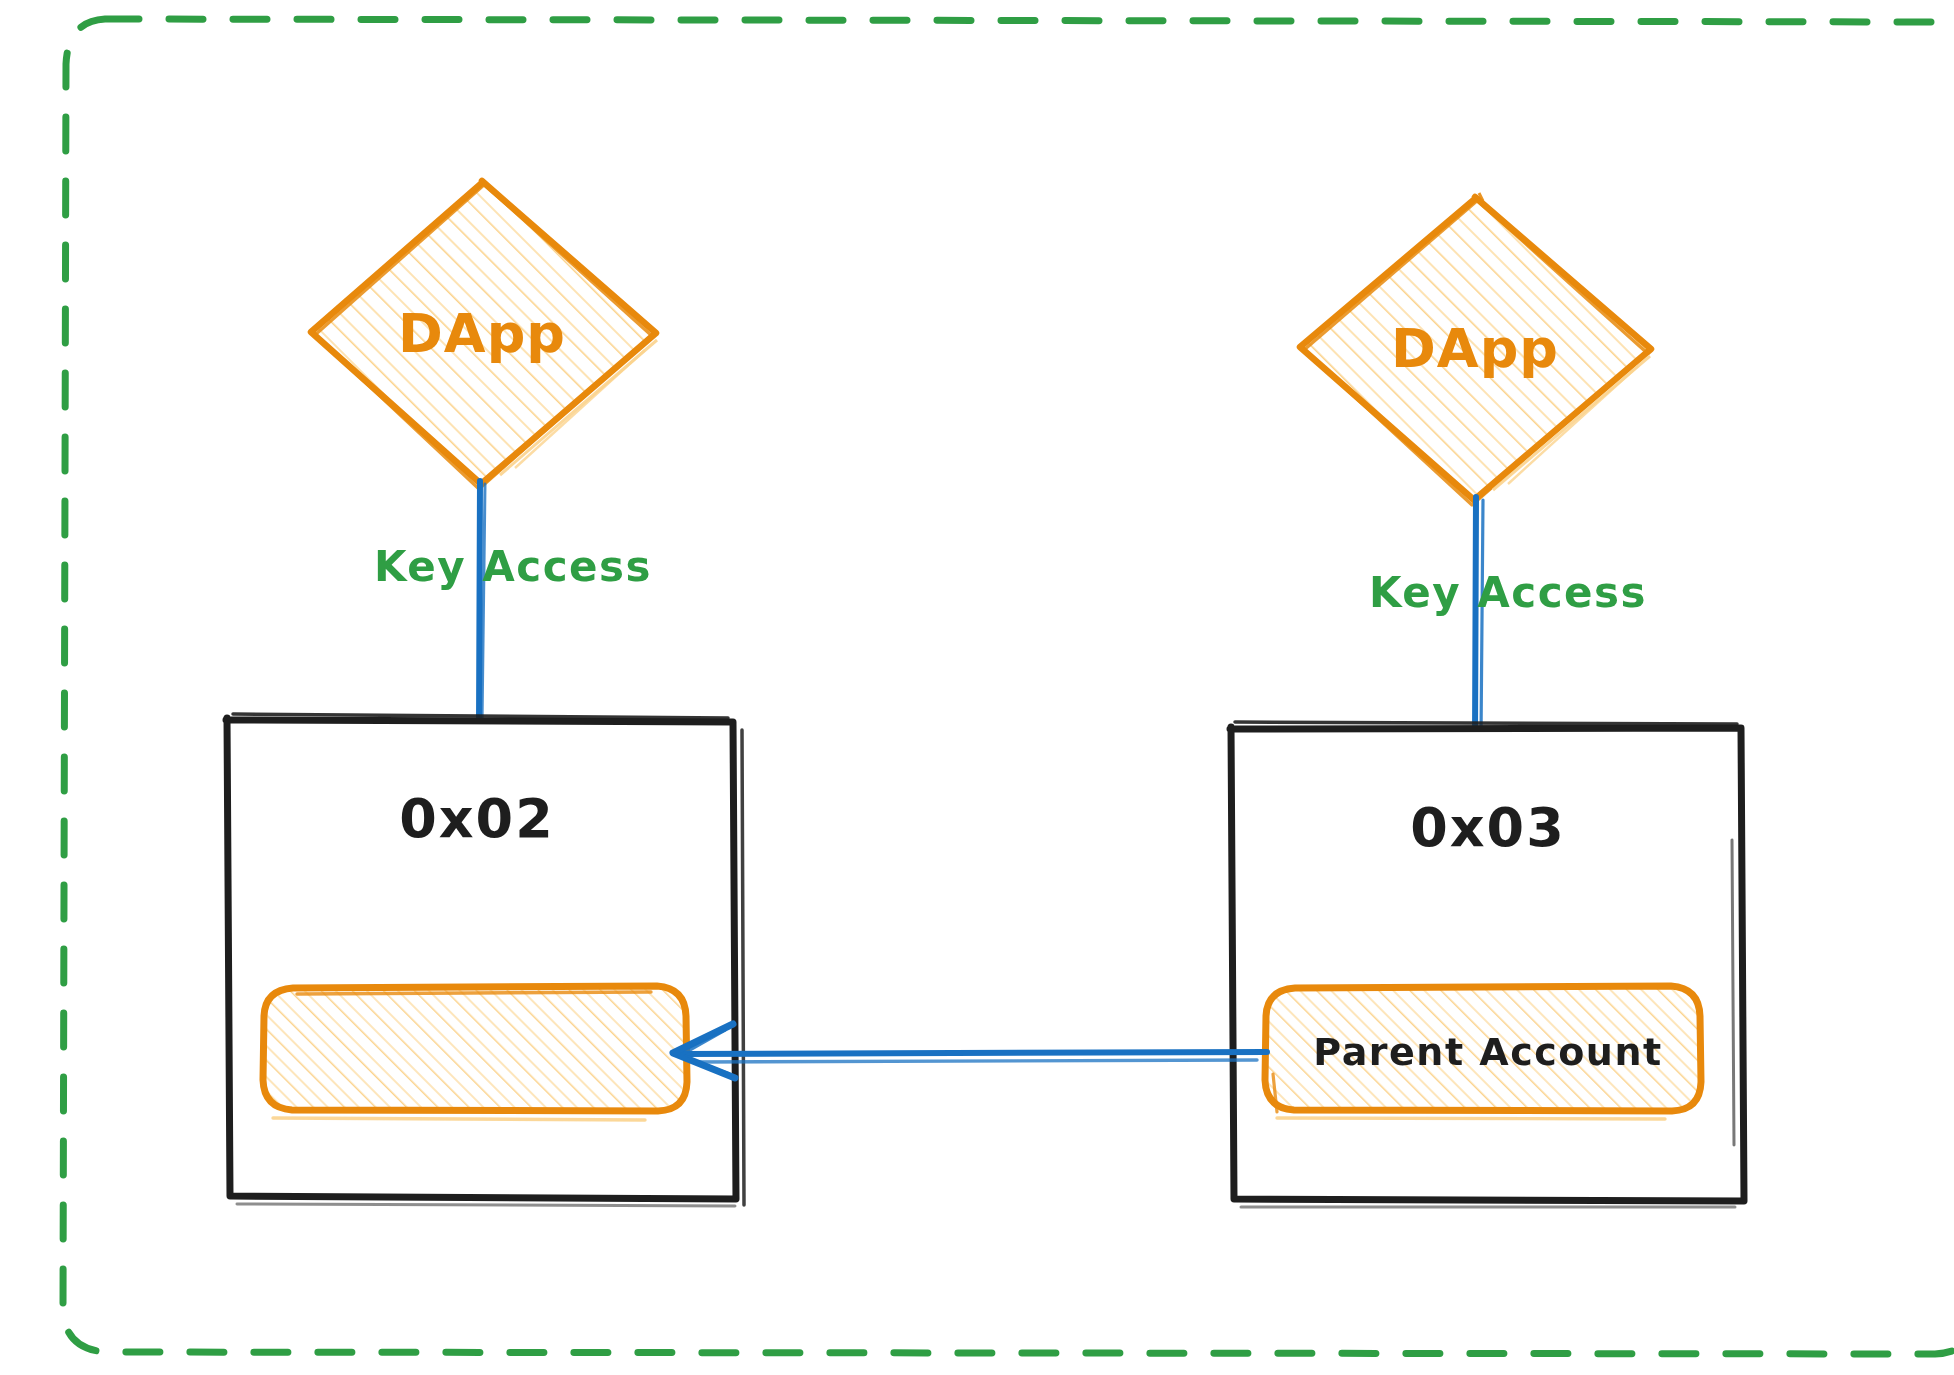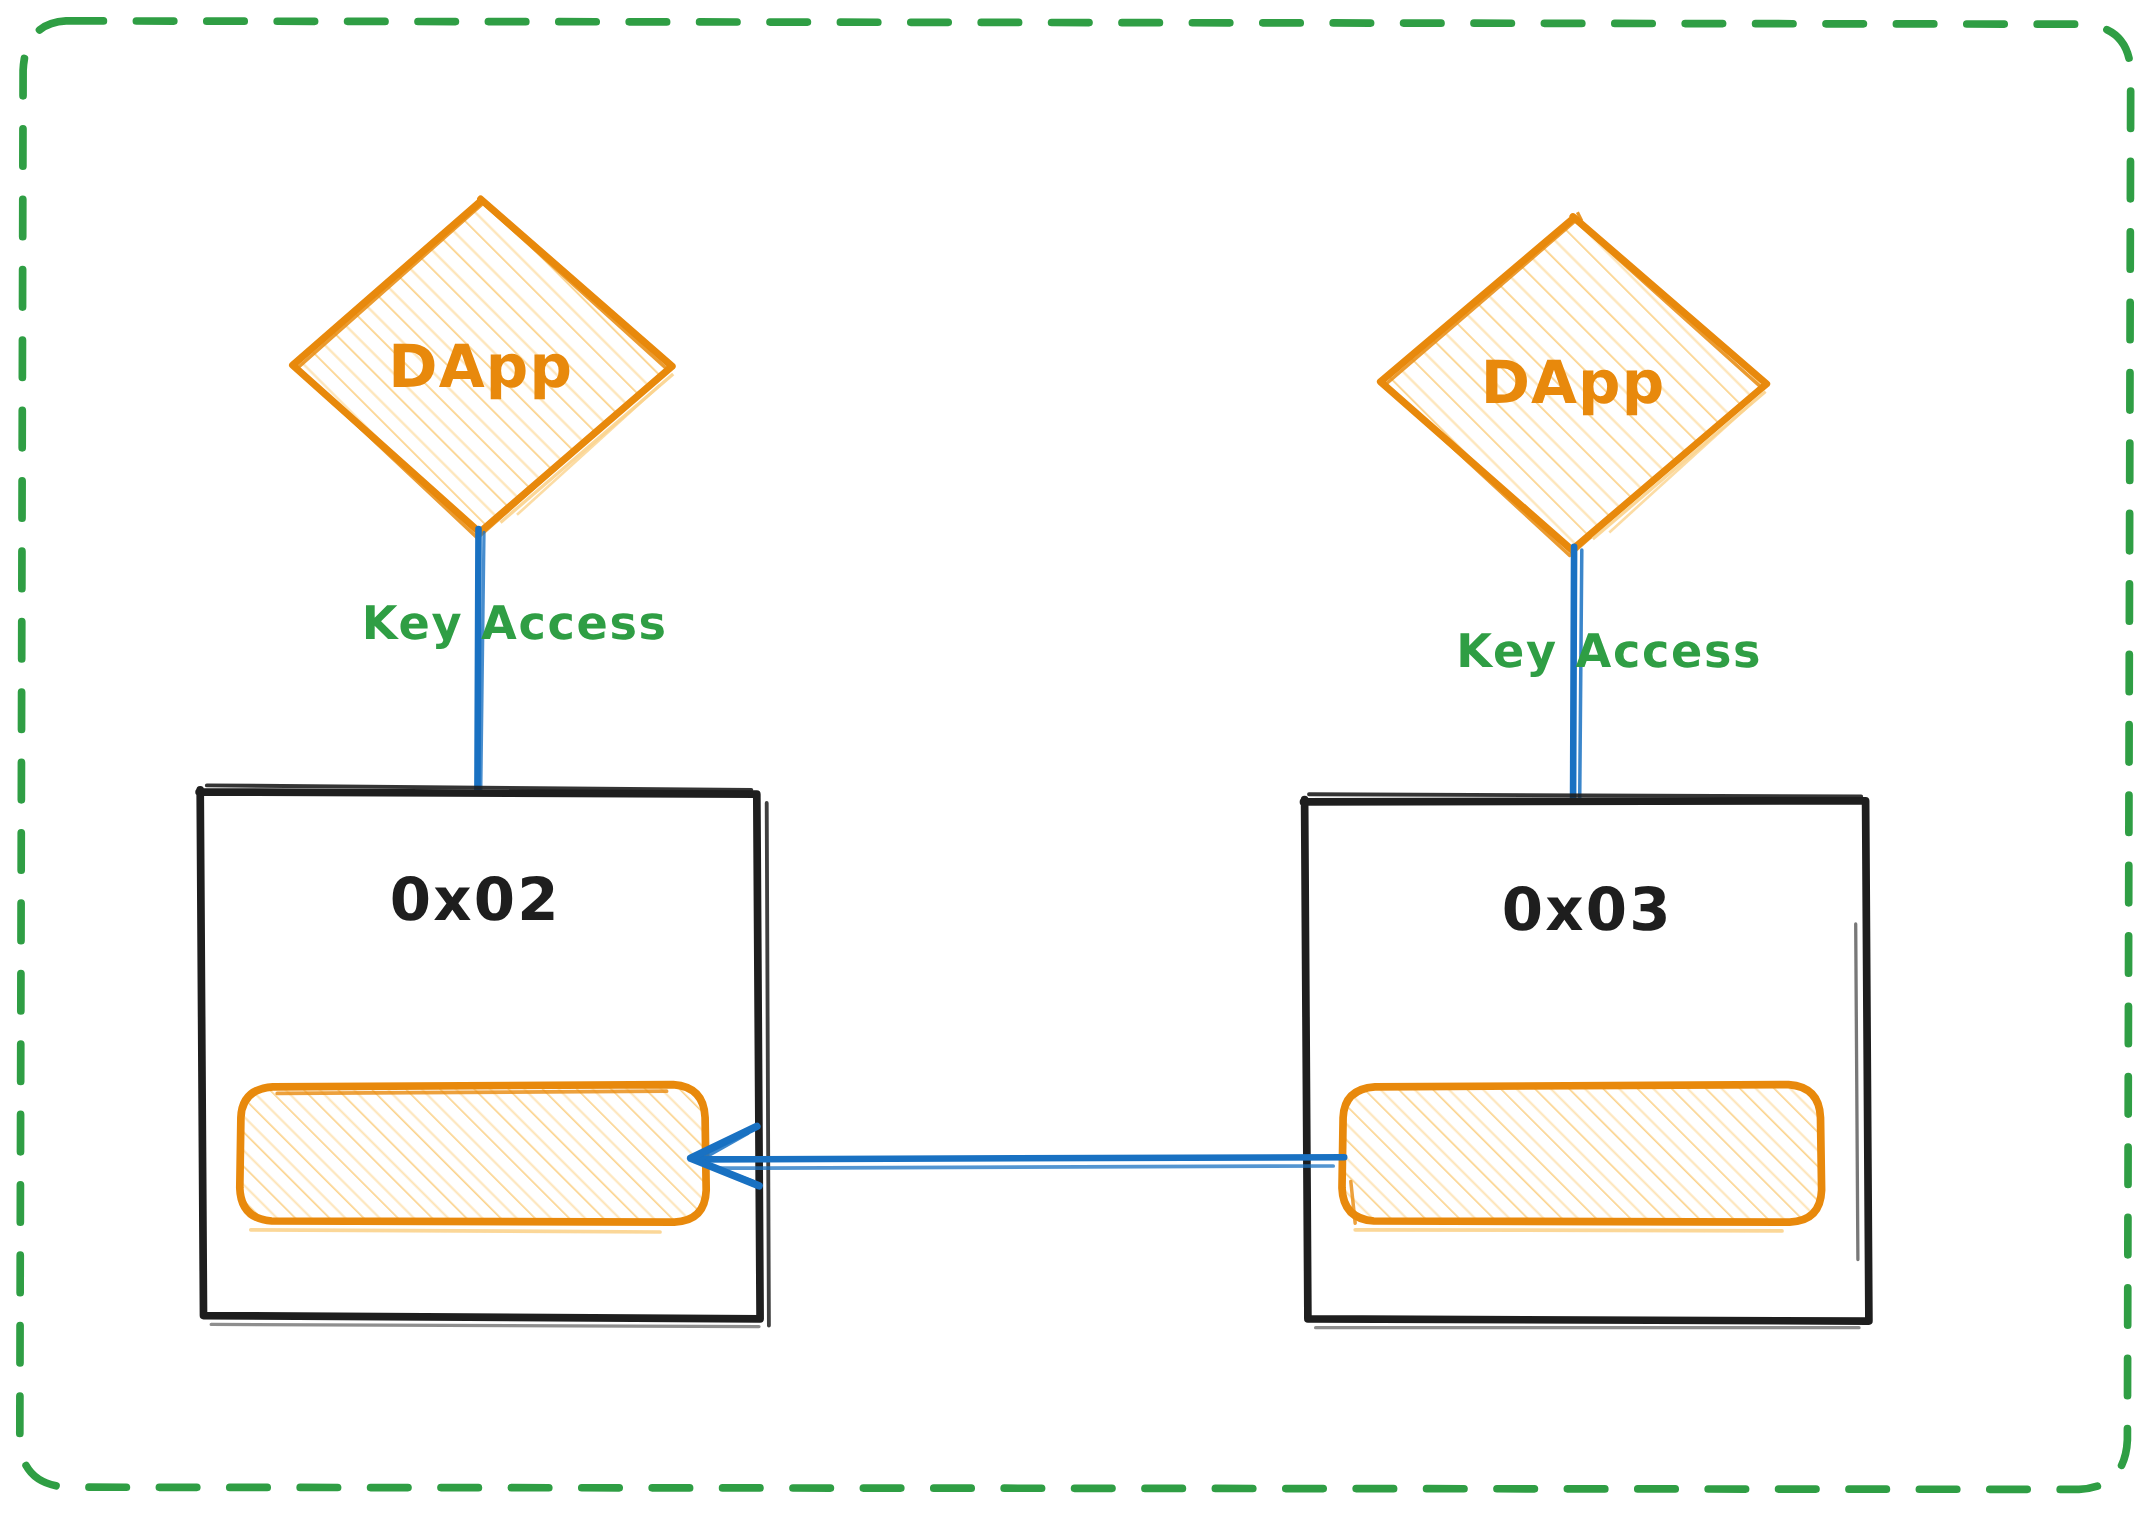--- a/index.html
+++ b/index.html
@@ -1,17 +1,17 @@
 <!DOCTYPE html>
 <html><head>
 <meta charset="utf-8">
 <style>
   html,body{margin:0;padding:0;background:#ffffff;}
   body{width:1954px;height:1375px;overflow:hidden;font-family:"DejaVu Sans",sans-serif;}
-  #stage{position:relative;width:1700px;height:1375px;background:#ffffff;}
+  #stage{position:relative;width:1700px;height:1375px;background:#ffffff;margin-left:45px;}
   #stage svg{position:absolute;left:0;top:0;}
   .lbl{position:absolute;white-space:nowrap;}
   .orange-txt{color:#E8890C;}
   .green-txt{color:#2F9E44;}
   .dark-txt{color:#1E1E1E;}
 </style>
 </head>
 <body>
 
 <div id="stage">
@@ -108,15 +108,16 @@
 
   <div class="lbl green-txt" style="left:468px;top:566px;transform:translate(-50%,-50%);font-size:42px;font-family:'DejaVu Sans',sans-serif;font-weight:700;letter-spacing:1.5px;">Key Access</div>
 
   <div class="lbl green-txt" style="left:1463px;top:592px;transform:translate(-50%,-50%);font-size:42px;font-family:'DejaVu Sans',sans-serif;font-weight:700;letter-spacing:1.5px;">Key Access</div>
 
   <div class="lbl dark-txt" style="left:432px;top:818px;transform:translate(-50%,-50%);font-size:54px;font-family:'DejaVu Sans',sans-serif;font-weight:700;letter-spacing:2px;text-align:center;">0x02</div>
 
   <div class="lbl dark-txt" style="left:1443px;top:827px;transform:translate(-50%,-50%);font-size:54px;font-family:'DejaVu Sans',sans-serif;font-weight:700;letter-spacing:2px;">0x03</div>
 
 
+  <div class="lbl dark-txt" style="left:1443px;top:1052px;transform:translate(-50%,-50%);font-size:38px;font-family:'DejaVu Sans',sans-serif;font-weight:700;letter-spacing:1.5px;">Parent Account</div>
 
 
 </div>
 
 </body></html>

